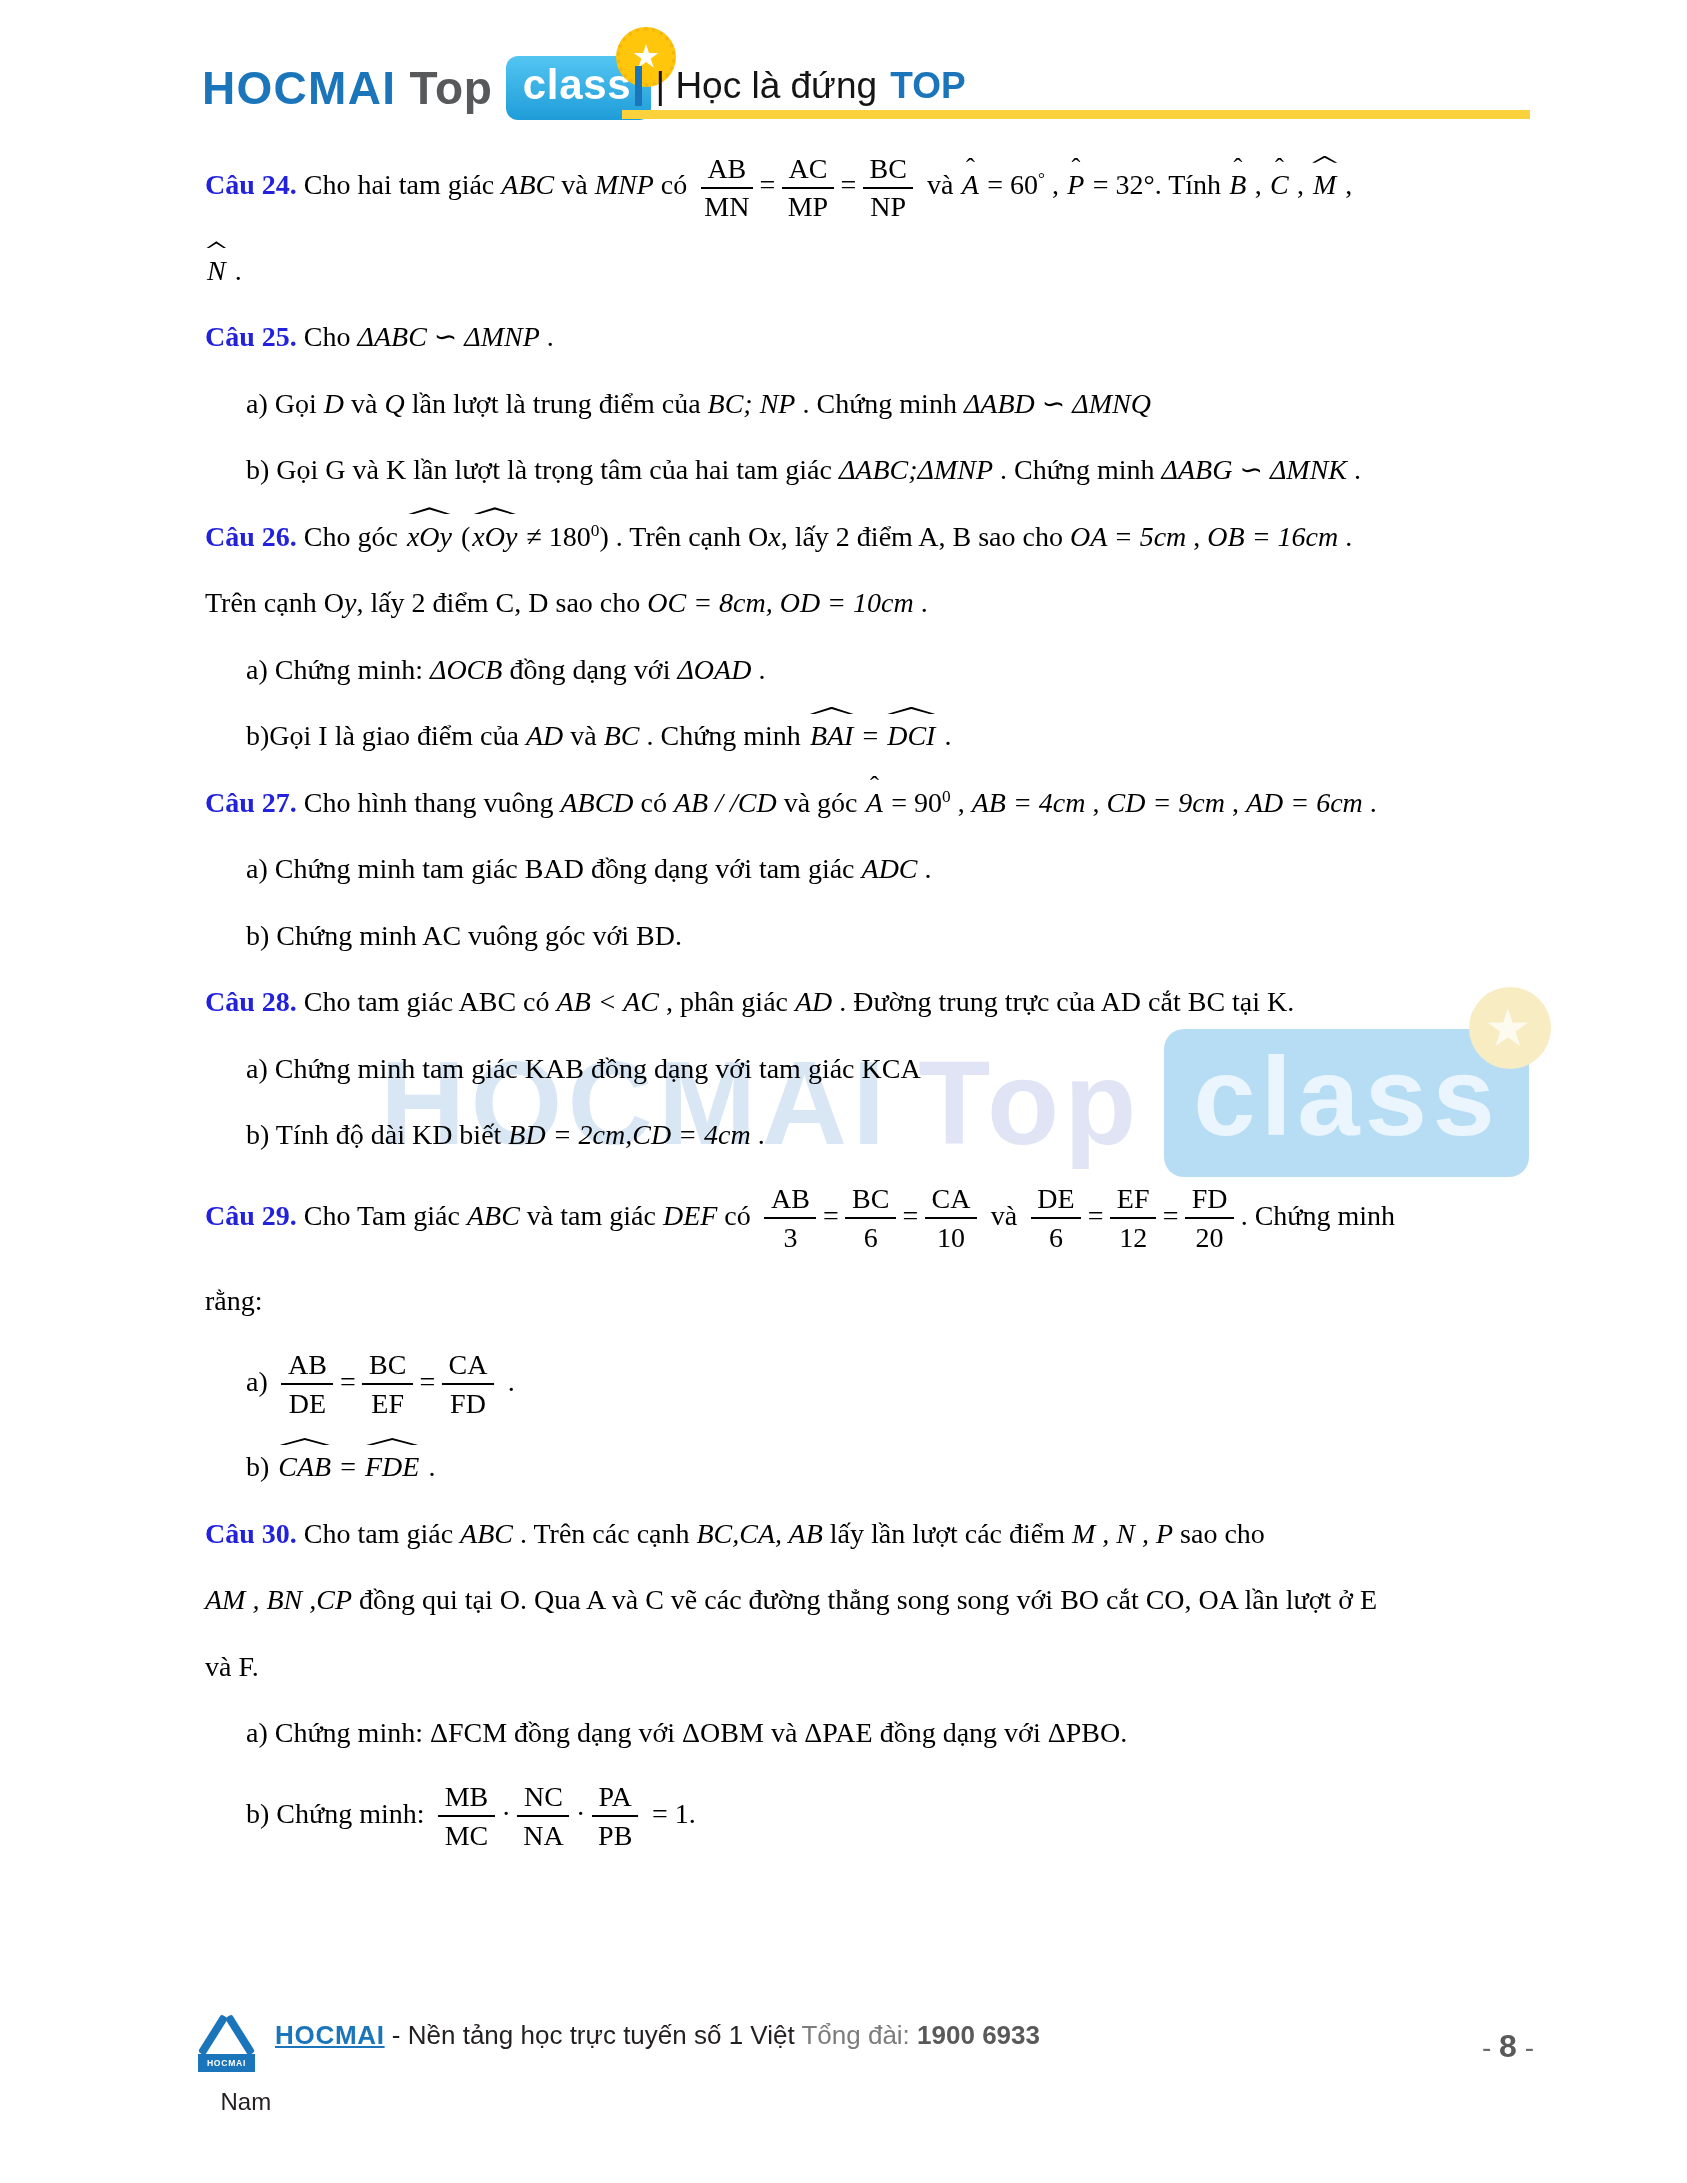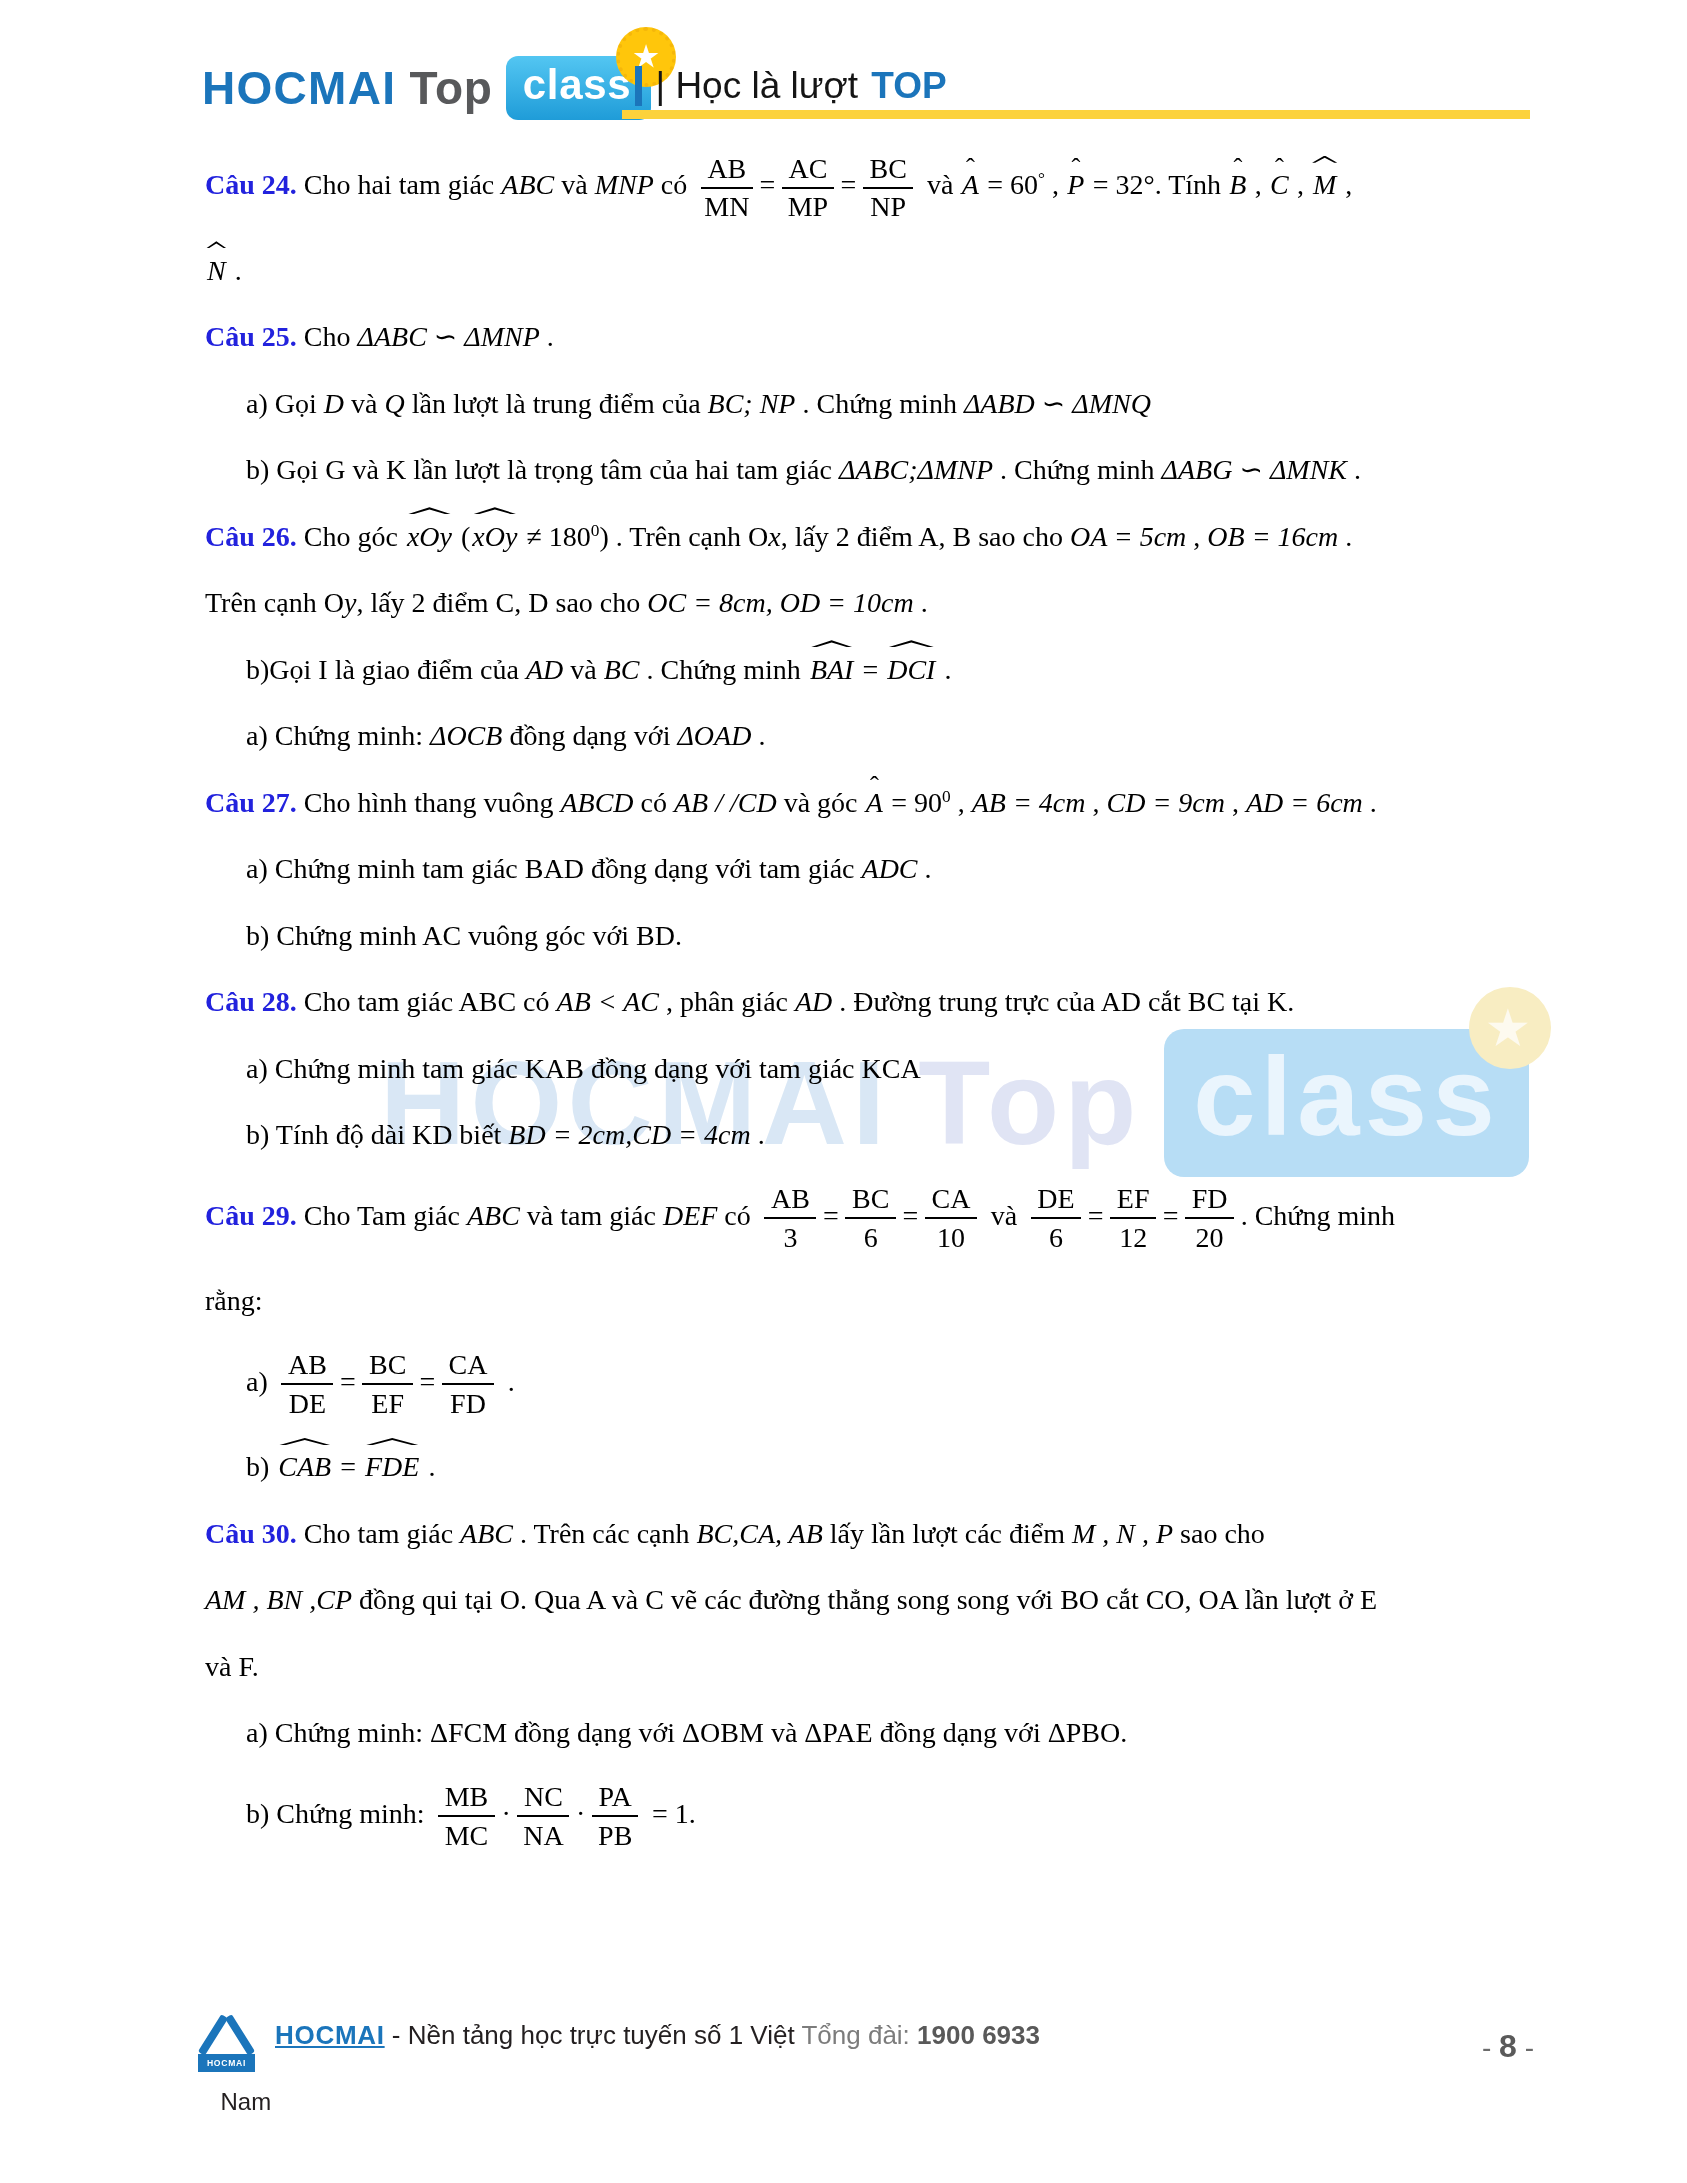--- a/index.html
+++ b/index.html
@@ -80,21 +80,21 @@
     <span class="brand-top">Top</span>
     <span class="brand-class-box">
       <span>class</span>
       <span class="star-badge">
         <span>★</span>
       </span>
     </span>
   </div>
   <div class="tagline">
     <span class="tag-bar"></span>
-    <span>| Học là lượt</span>
+    <span>| Học là đứng</span>
     <span class="tag-top">TOP</span>
   </div>
   <div class="yellow-rule"></div>
 
   <div class="watermark">
     <span class="wm-hocmai">HOCMAI</span>
     <span class="wm-top">Top</span>
     <span class="wm-class-box">
       <span>class</span>
       <span class="wm-badge">
@@ -104,22 +104,22 @@
   </div>
 
   <main id="content">
       <div class="blk"><span class="lb">Câu 24.</span><span class="t"> Cho hai tam giác </span><span class="v">ABC</span><span class="t"> và </span><span class="v">MNP</span><span class="t"> có </span><span class="frac"><span class="num">AB</span><span class="den">MN</span></span><span class="t">=</span><span class="frac"><span class="num">AC</span><span class="den">MP</span></span><span class="t">=</span><span class="frac"><span class="num">BC</span><span class="den">NP</span></span><span class="t"> và </span><span class="h">A</span><span class="t"> = 60</span><span class="s">°</span><span class="t"> , </span><span class="h">P</span><span class="t"> = 32°. Tính </span><span class="h">B</span><span class="t"> , </span><span class="h">C</span><span class="t"> , </span><span class="w">M</span><span class="t"> ,</span></div>
       <div class="blk"><span class="w">N</span><span class="t"> .</span></div>
       <div class="blk"><span class="lb">Câu 25.</span><span class="t"> Cho </span><span class="v">ΔABC</span><span class="t"> ∽ </span><span class="v">ΔMNP</span><span class="t"> .</span></div>
       <div class="blk ind"><span class="t">a) Gọi </span><span class="v">D</span><span class="t"> và </span><span class="v">Q</span><span class="t"> lần lượt là trung điểm của </span><span class="v">BC; NP</span><span class="t"> . Chứng minh </span><span class="v">ΔABD</span><span class="t"> ∽ </span><span class="v">ΔMNQ</span></div>
       <div class="blk ind"><span class="t">b) Gọi G và K lần lượt là trọng tâm của hai tam giác </span><span class="v">ΔABC;ΔMNP</span><span class="t"> . Chứng minh </span><span class="v">ΔABG</span><span class="t"> ∽ </span><span class="v">ΔMNK</span><span class="t"> .</span></div>
       <div class="blk"><span class="lb">Câu 26.</span><span class="t"> Cho góc </span><span class="w">xOy</span><span class="t"> (</span><span class="w">xOy</span><span class="t"> ≠ 180</span><span class="s">0</span><span class="t">) . Trên cạnh O</span><span class="v">x</span><span class="t">, lấy 2 điểm A, B sao cho </span><span class="v">OA = 5cm</span><span class="t"> , </span><span class="v">OB = 16cm</span><span class="t"> .</span></div>
       <div class="blk"><span class="t">Trên cạnh O</span><span class="v">y</span><span class="t">, lấy 2 điểm C, D sao cho </span><span class="v">OC = 8cm, OD = 10cm</span><span class="t"> .</span></div>
+      <div class="blk ind"><span class="t">a) Chứng minh: </span><span class="v">ΔOCB</span><span class="t"> đồng dạng với </span><span class="v">ΔOAD</span><span class="t"> .</span></div>
       <div class="blk ind"><span class="t">b)Gọi I là giao điểm của </span><span class="v">AD</span><span class="t"> và </span><span class="v">BC</span><span class="t"> . Chứng minh </span><span class="w">BAI</span><span class="t"> = </span><span class="w">DCI</span><span class="t"> .</span></div>
-      <div class="blk ind"><span class="t">a) Chứng minh: </span><span class="v">ΔOCB</span><span class="t"> đồng dạng với </span><span class="v">ΔOAD</span><span class="t"> .</span></div>
       <div class="blk"><span class="lb">Câu 27.</span><span class="t"> Cho hình thang vuông </span><span class="v">ABCD</span><span class="t"> có </span><span class="v">AB / /CD</span><span class="t"> và góc </span><span class="h">A</span><span class="t"> = 90</span><span class="s">0</span><span class="t"> , </span><span class="v">AB = 4cm</span><span class="t"> , </span><span class="v">CD = 9cm</span><span class="t"> , </span><span class="v">AD = 6cm</span><span class="t"> .</span></div>
       <div class="blk ind"><span class="t">a) Chứng minh tam giác BAD đồng dạng với tam giác </span><span class="v">ADC</span><span class="t"> .</span></div>
       <div class="blk ind"><span class="t">b) Chứng minh AC vuông góc với BD.</span></div>
       <div class="blk"><span class="lb">Câu 28.</span><span class="t"> Cho tam giác ABC có </span><span class="v">AB &lt; AC</span><span class="t"> , phân giác </span><span class="v">AD</span><span class="t"> . Đường trung trực của AD cắt BC tại K.</span></div>
       <div class="blk ind"><span class="t">a) Chứng minh tam giác KAB đồng dạng với tam giác KCA</span></div>
       <div class="blk ind"><span class="t">b) Tính độ dài KD biết </span><span class="v">BD = 2cm,CD = 4cm</span><span class="t"> .</span></div>
       <div class="blk"><span class="lb">Câu 29.</span><span class="t"> Cho Tam giác </span><span class="v">ABC</span><span class="t"> và tam giác </span><span class="v">DEF</span><span class="t"> có </span><span class="frac"><span class="num">AB</span><span class="den">3</span></span><span class="t">=</span><span class="frac"><span class="num">BC</span><span class="den">6</span></span><span class="t">=</span><span class="frac"><span class="num">CA</span><span class="den">10</span></span><span class="t"> và </span><span class="frac"><span class="num">DE</span><span class="den">6</span></span><span class="t">=</span><span class="frac"><span class="num">EF</span><span class="den">12</span></span><span class="t">=</span><span class="frac"><span class="num">FD</span><span class="den">20</span></span><span class="t">. Chứng minh</span></div>
       <div class="blk"><span class="t">rằng:</span></div>
       <div class="blk ind"><span class="t">a) </span><span class="frac"><span class="num">AB</span><span class="den">DE</span></span><span class="t">=</span><span class="frac"><span class="num">BC</span><span class="den">EF</span></span><span class="t">=</span><span class="frac"><span class="num">CA</span><span class="den">FD</span></span><span class="t"> .</span></div>
       <div class="blk ind"><span class="t">b) </span><span class="w">CAB</span><span class="t"> = </span><span class="w">FDE</span><span class="t"> .</span></div>

